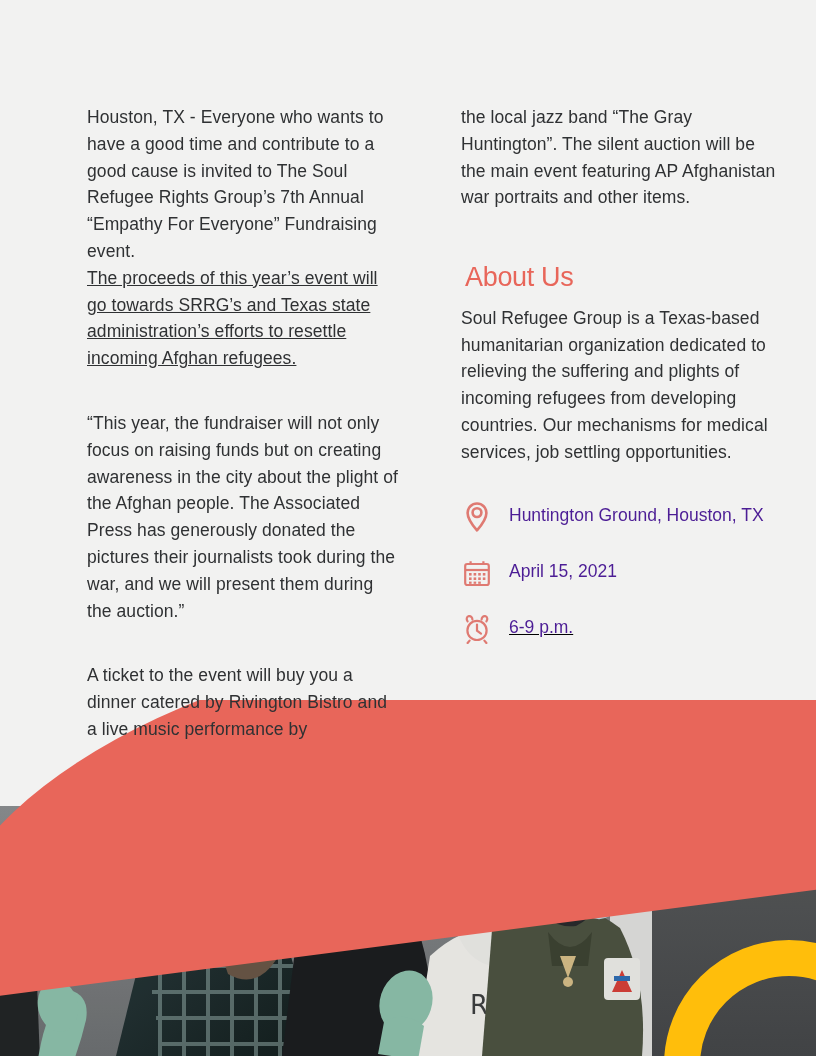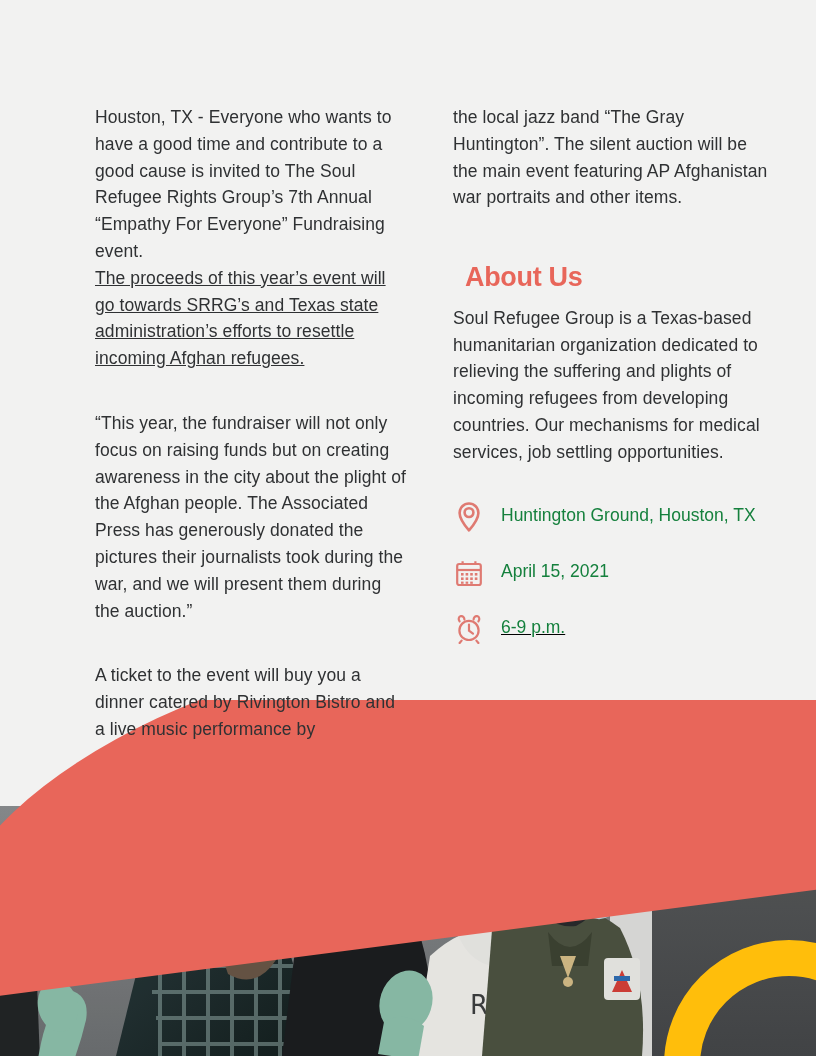--- a/index.html
+++ b/index.html
@@ -115,50 +115,50 @@
     width: 250px;
     height: 250px;
     border: 36px solid #ffbe0b;
     border-radius: 50%;
     box-sizing: border-box;
   }
 
   
   .content {
     position: absolute;
-    left: 16px;
+    left: 8px;
     top: 0;
     width: 716px;
     height: 806px;
     display: flex;
-    gap: 44px;
+    gap: 60px;
     padding: 104px 66px 0 79px;
     box-sizing: border-box;
   }
   .col {
     width: 314px;
     flex: 0 0 314px;
   }
   .col-right { width: 318px; flex: 0 0 318px; }
 
   p.body {
     margin: 0;
     color: #2f3133;
     font-size: 17.5px;
     line-height: 26.8px;
     letter-spacing: 0.005em;
   }
   p.body + p.body { margin-top: 38px; }
   p.tight + p.tight { margin-top: 0; text-decoration: underline; }
 
   .about-heading {
-    margin: 52px 0 12px 12px;
+    margin: 52px 0 12px 4px;
     color: #e8665a;
     font-size: 27px;
-    font-weight: 700;
+    font-weight: 400;
     letter-spacing: -0.012em;
     line-height: 1.1;
   }
 
   .details {
     margin-top: 34px;
   }
   .detail-row {
     display: flex;
     align-items: flex-start;
@@ -169,21 +169,21 @@
   .detail-icon {
     flex: 0 0 32px;
     width: 32px;
     height: 34px;
     display: flex;
     align-items: center;
     justify-content: center;
     color: #df7a72;
   }
   .detail-text {
-    color: #15803d;
+    color: #4c1d95;
     font-size: 17.5px;
     line-height: 26.8px;
     padding-top: 2px;
   }
 </style>
 </head>
 <body>
 
 <div class="page">
 

